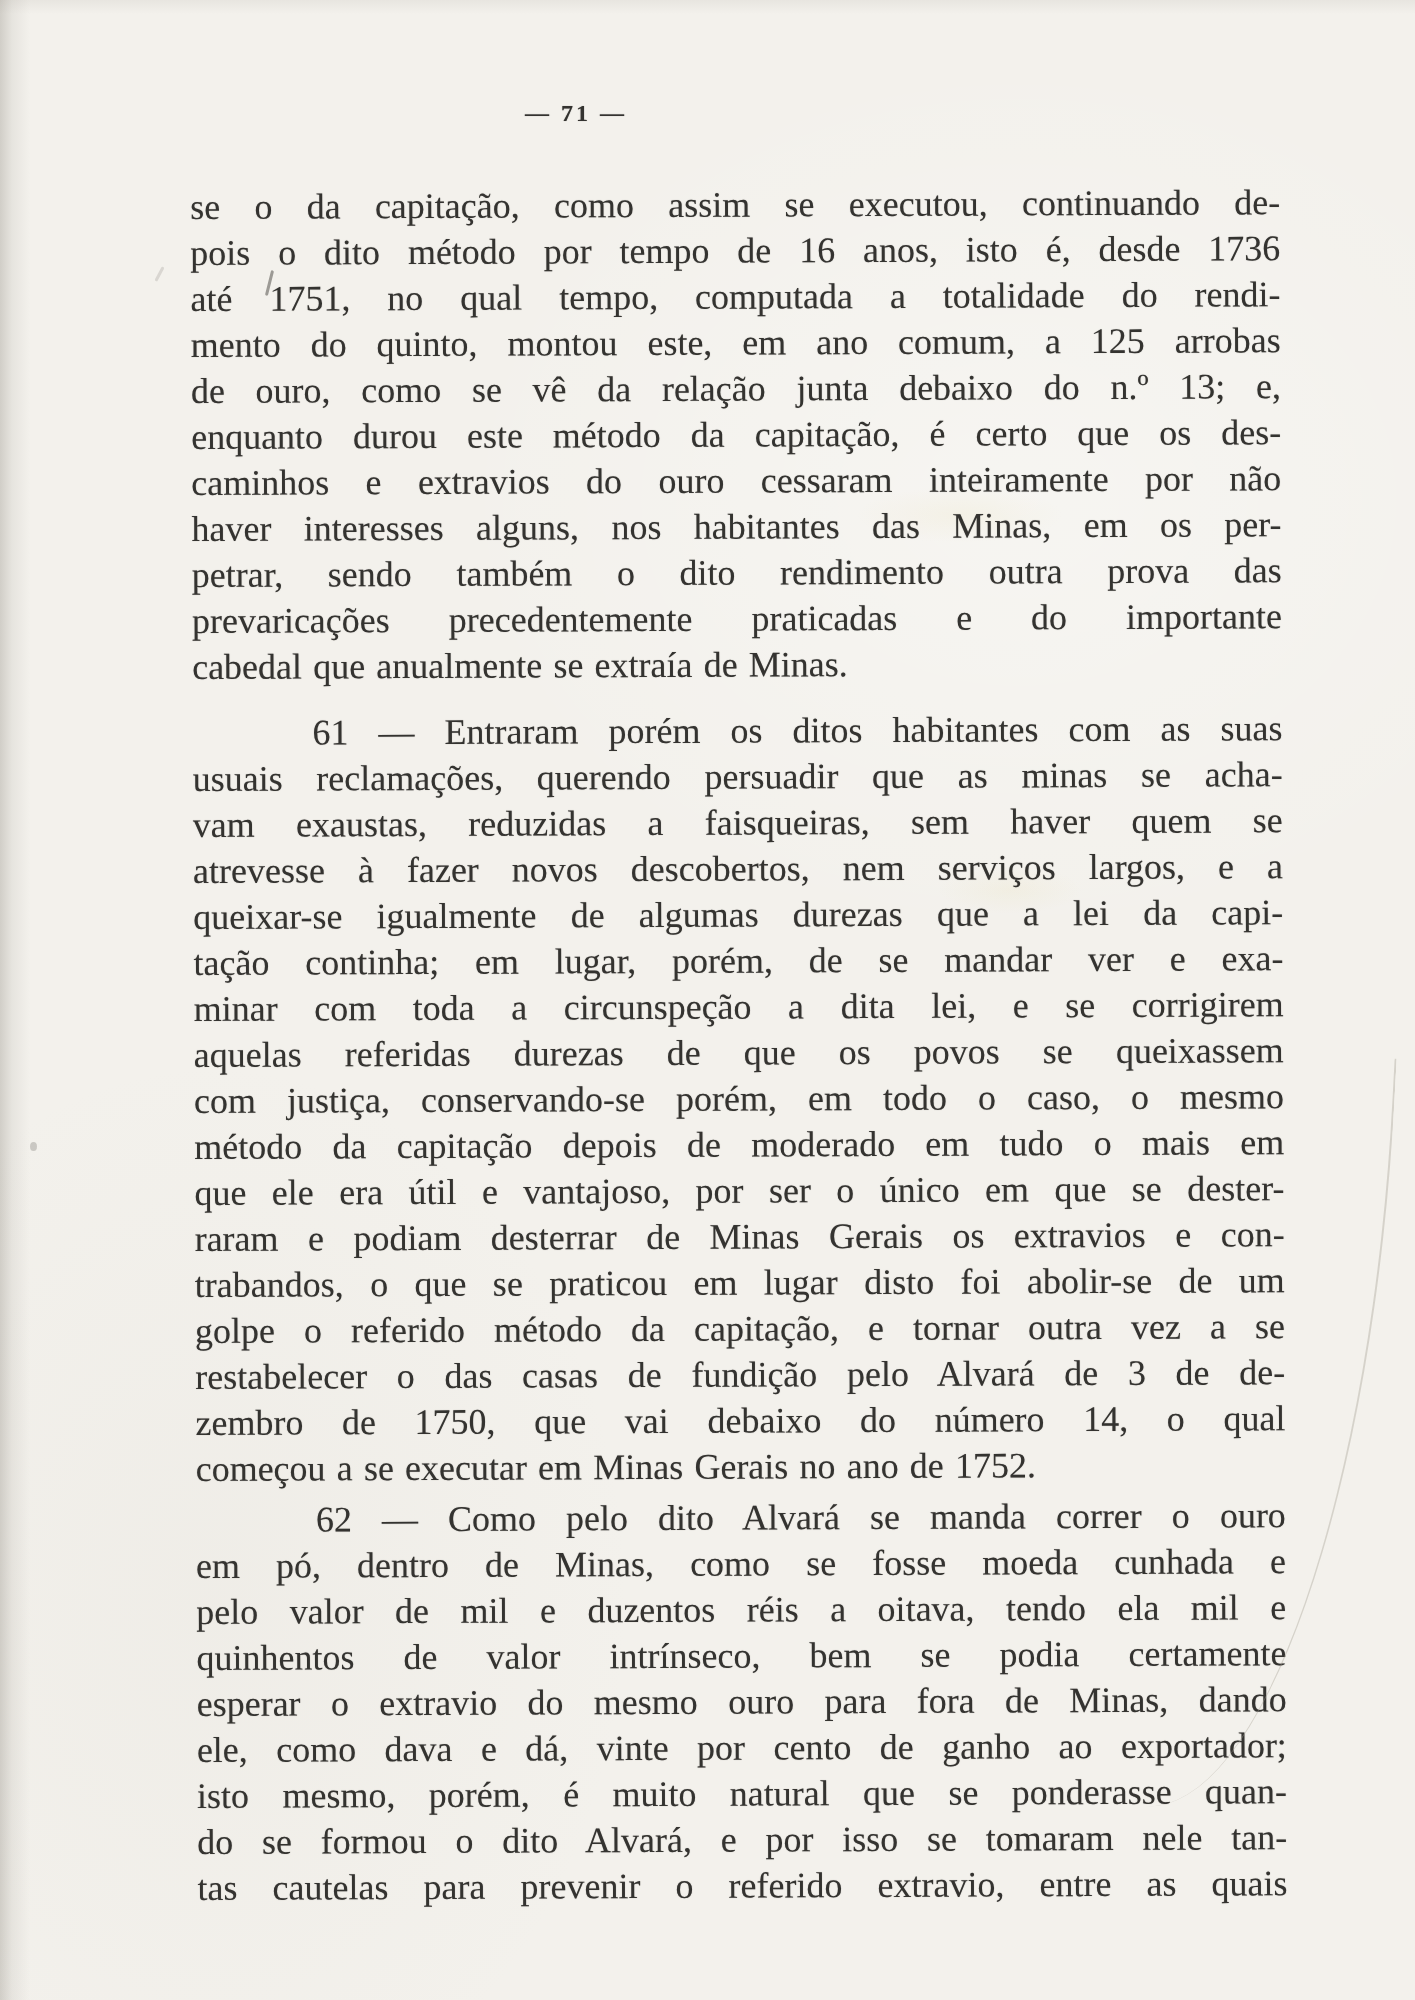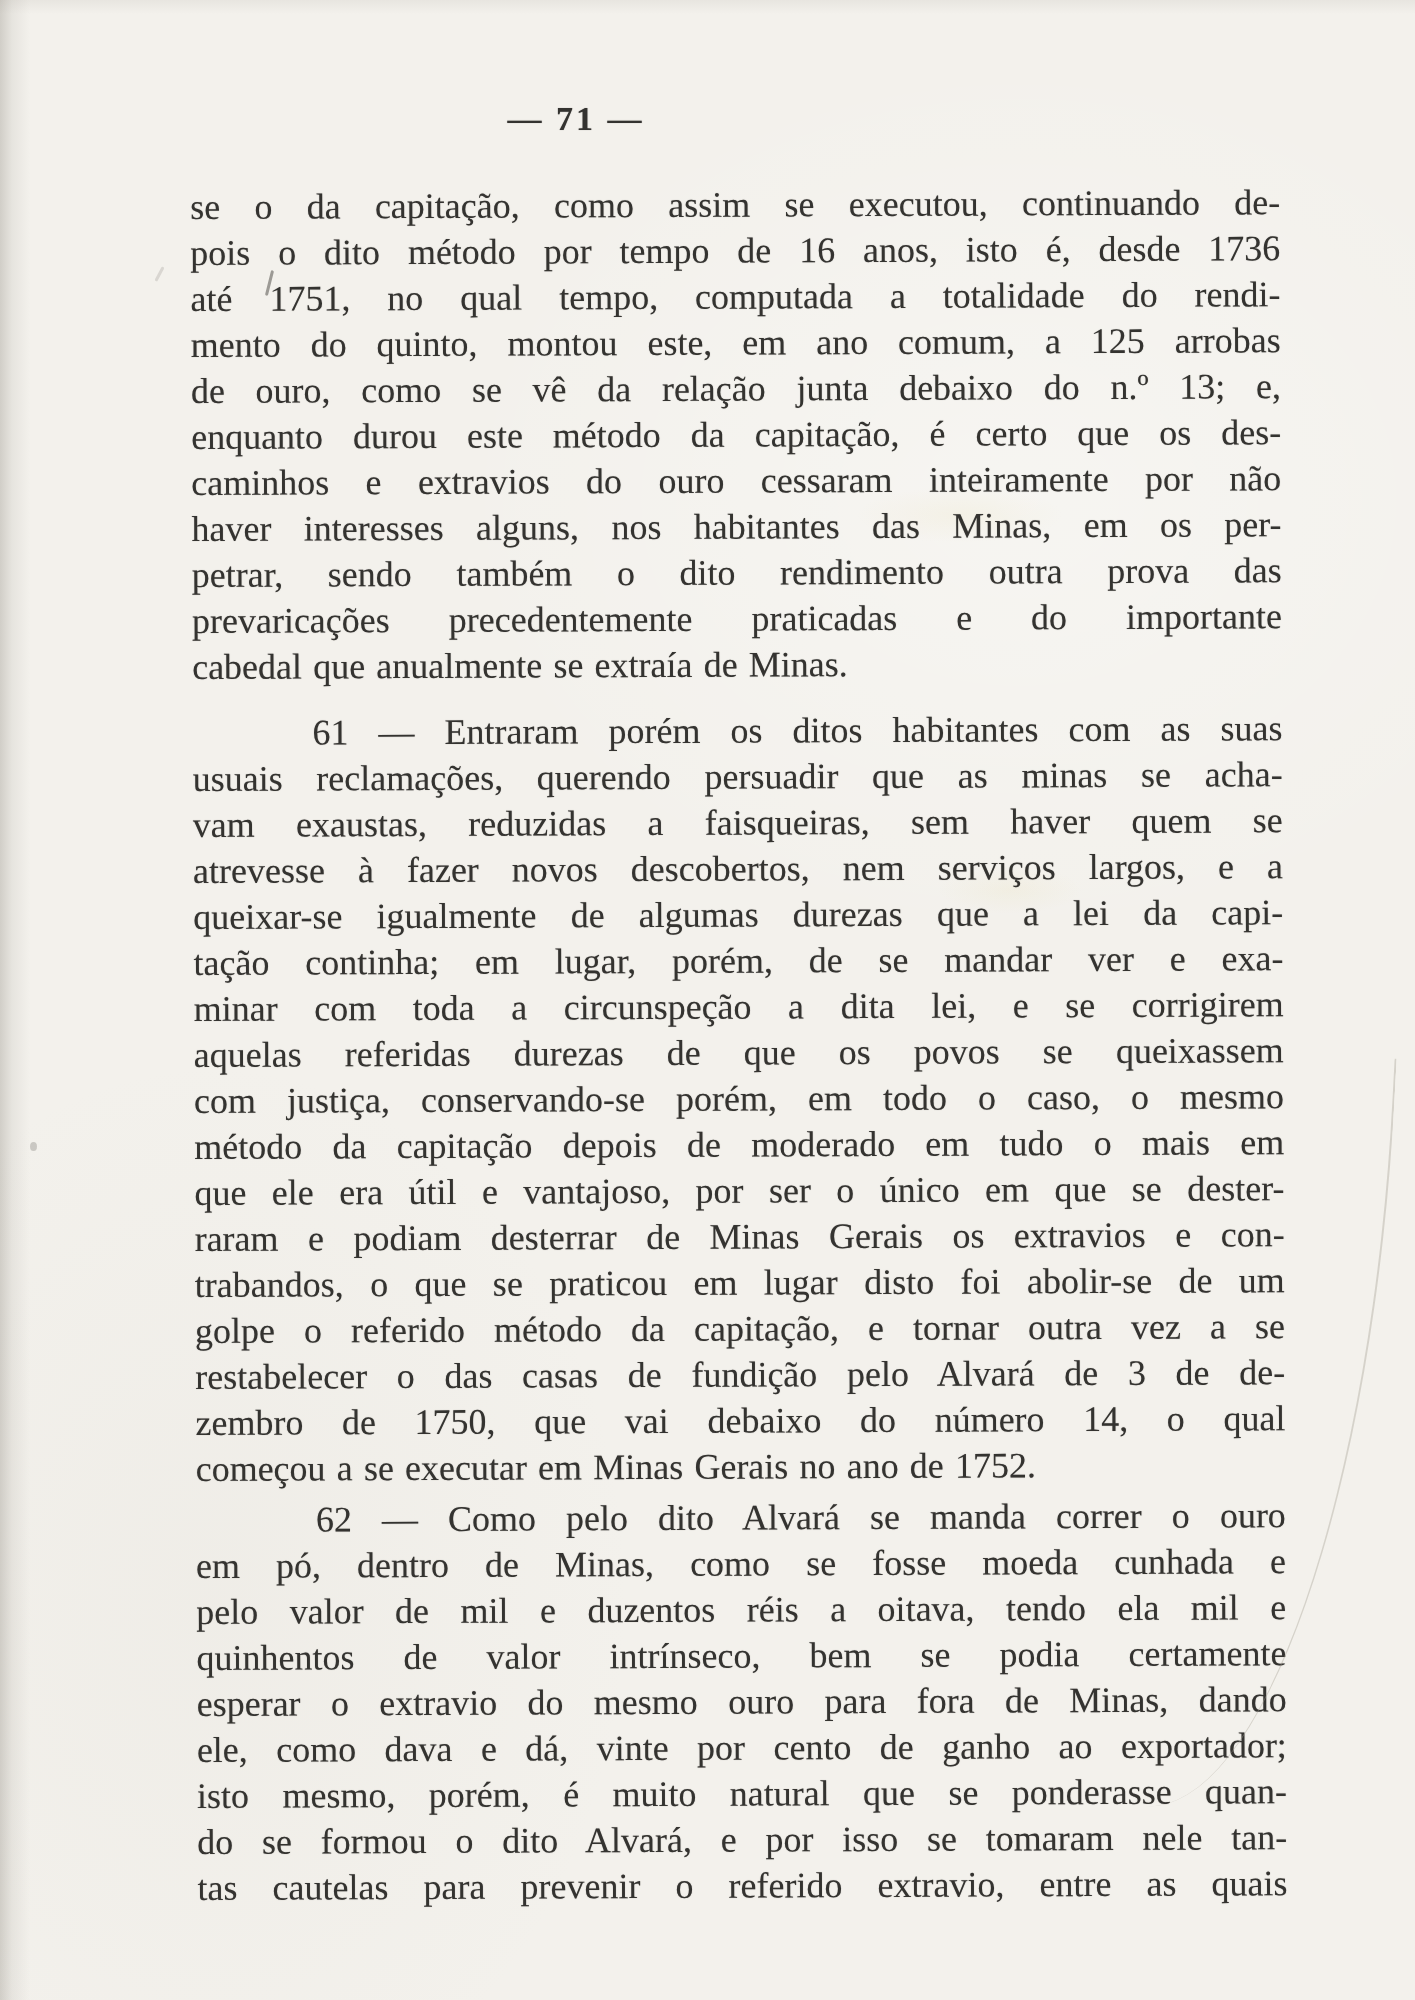--- a/index.html
+++ b/index.html
@@ -33,21 +33,21 @@
     height: 14px;
     background: linear-gradient(180deg, rgba(150,145,135,0.12), rgba(150,145,135,0) 14px);
     pointer-events: none;
   }
   .header {
     position: absolute;
     top: 100px;
     left: 0;
     width: 1152px;
     text-align: center;
-    font-size: 34px;
+    font-size: 24px;
     font-weight: bold;
     letter-spacing: 3px;
     color: var(--ink, #343330);
     text-shadow: 0 0 1px rgba(52,51,48,0.45);
   }
   .text-block {
     position: absolute;
     top: 184px;
     left: 190px;
     width: 1090px;

